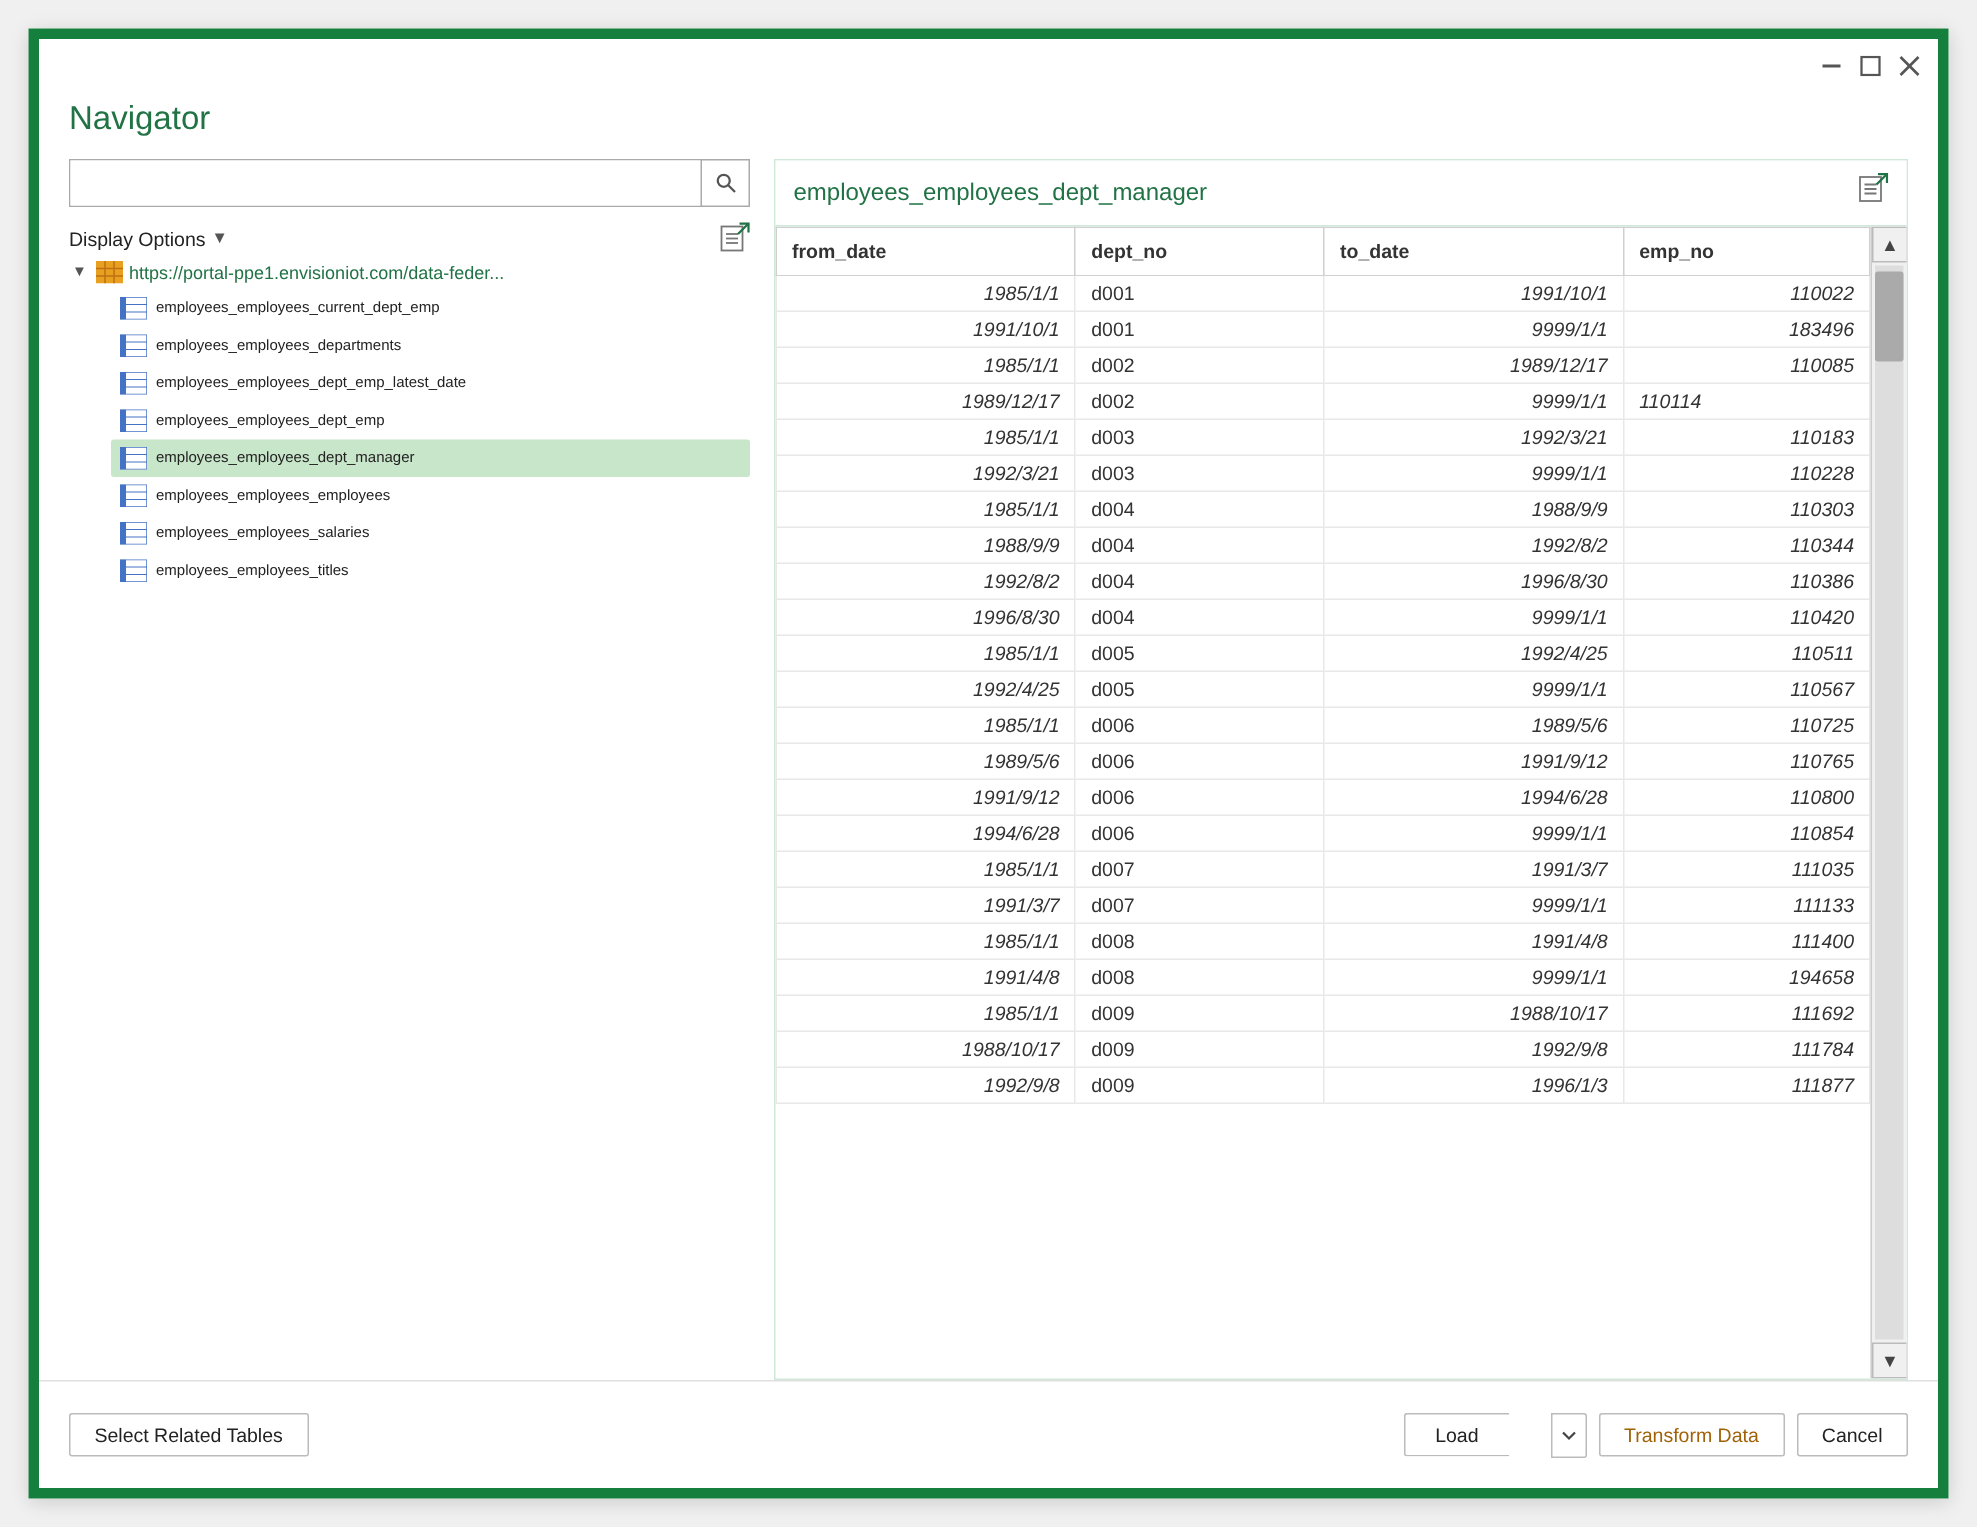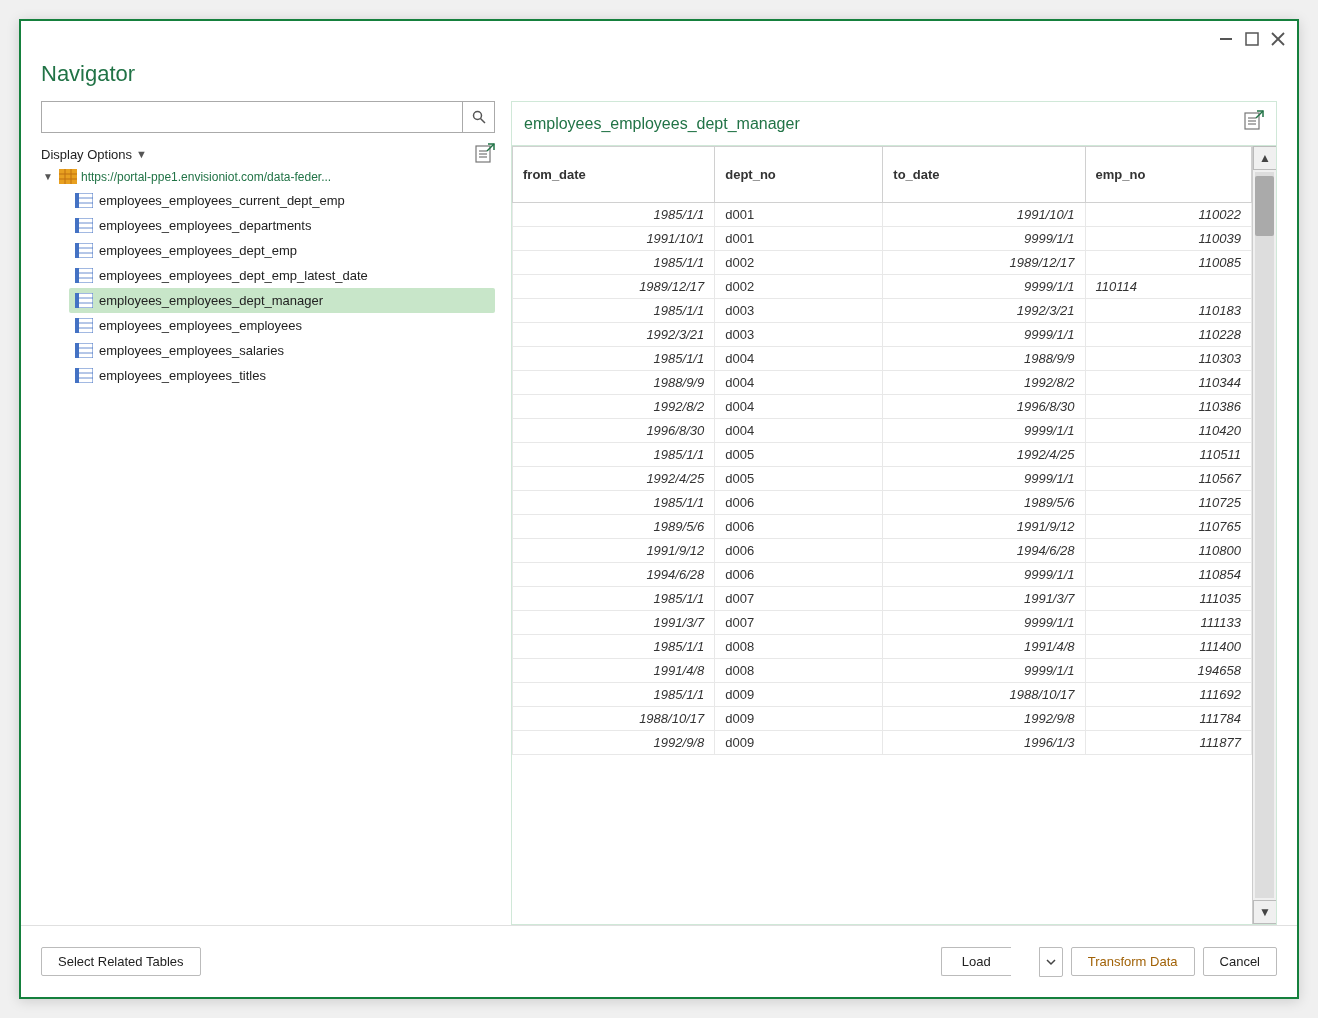--- a/index.html
+++ b/index.html
@@ -11,21 +11,21 @@
       justify-content: center;
       align-items: center;
       width: 1318px;
       height: 1018px;
       overflow: hidden;
     }
     .window {
       width: 1280px;
       height: 980px;
       background: #fff;
-      border: 2px solid #15803d;
+      border: 7px solid #15803d;
       box-shadow: 0 2px 12px rgba(0,0,0,0.15);
       display: flex;
       flex-direction: column;
       position: relative;
     }
     .titlebar {
       display: flex;
       justify-content: flex-end;
       align-items: center;
       padding: 6px 10px;
@@ -170,21 +170,21 @@
       gap: 6px;
       padding: 5px 6px;
       cursor: pointer;
       border-radius: 2px;
       color: #222;
     }
     .tree-item.selected {
       background: #c8e6c9;
     }
     .tree-item-label {
-      font-size: 13px;
+      font-size: 10px;
     }
     .parent-url {
       font-size: 12px;
       color: #217346;
     }
     
     .right-panel {
       flex: 1;
       display: flex;
       flex-direction: column;
@@ -221,21 +221,21 @@
       overflow-x: hidden;
     }
     .data-table {
       width: 100%;
       border-collapse: collapse;
       font-size: 13px;
     }
     .data-table th {
       background: #fff;
       border: 1px solid #d0d0d0;
-      padding: 20px 10px;
+      padding: 8px 10px;
       text-align: left;
       font-weight: 600;
       color: #333;
       position: sticky;
       top: 0;
       background: #fff;
     }
     .data-table td {
       border: 1px solid #e8e8e8;
       padding: 4px 10px;
@@ -449,30 +449,30 @@
       </svg>
       <span class="tree-item-label">employees_employees_departments</span>
     </li>
                   <li class="tree-item">
       <svg class="tbl-icon" viewBox="0 0 18 15">
         <rect x="0" y="0" width="18" height="15" fill="#fff" stroke="#4472c4" stroke-width="1"></rect>
         <rect x="0" y="0" width="4" height="15" fill="#4472c4"></rect>
         <line x1="0" y1="5" x2="18" y2="5" stroke="#4472c4" stroke-width="0.8"></line>
         <line x1="0" y1="10" x2="18" y2="10" stroke="#4472c4" stroke-width="0.8"></line>
       </svg>
-      <span class="tree-item-label">employees_employees_dept_emp</span>
+      <span class="tree-item-label">employees_employees_dept_emp_latest_date</span>
     </li>
                   <li class="tree-item">
       <svg class="tbl-icon" viewBox="0 0 18 15">
         <rect x="0" y="0" width="18" height="15" fill="#fff" stroke="#4472c4" stroke-width="1"></rect>
         <rect x="0" y="0" width="4" height="15" fill="#4472c4"></rect>
         <line x1="0" y1="5" x2="18" y2="5" stroke="#4472c4" stroke-width="0.8"></line>
         <line x1="0" y1="10" x2="18" y2="10" stroke="#4472c4" stroke-width="0.8"></line>
       </svg>
-      <span class="tree-item-label">employees_employees_dept_emp_latest_date</span>
+      <span class="tree-item-label">employees_employees_dept_emp</span>
     </li>
                   <li class="tree-item selected">
       <svg class="tbl-icon" viewBox="0 0 18 15">
         <rect x="0" y="0" width="18" height="15" fill="#fff" stroke="#4472c4" stroke-width="1"></rect>
         <rect x="0" y="0" width="4" height="15" fill="#4472c4"></rect>
         <line x1="0" y1="5" x2="18" y2="5" stroke="#4472c4" stroke-width="0.8"></line>
         <line x1="0" y1="10" x2="18" y2="10" stroke="#4472c4" stroke-width="0.8"></line>
       </svg>
       <span class="tree-item-label">employees_employees_dept_manager</span>
     </li>
@@ -538,21 +538,21 @@
               <tr>
                     <td style="text-align: right;">1985/1/1</td>
                     <td class="dept">d001</td>
                     <td style="text-align: right;">1991/10/1</td>
                     <td style="text-align: right;">110022</td>
                   </tr>
                   <tr>
                     <td style="text-align: right;">1991/10/1</td>
                     <td class="dept">d001</td>
                     <td style="text-align: right;">9999/1/1</td>
-                    <td style="text-align: right;">110039</td>
+                    <td style="text-align: right;">183496</td>
                   </tr>
                   <tr>
                     <td style="text-align: right;">1985/1/1</td>
                     <td class="dept">d002</td>
                     <td style="text-align: right;">1989/12/17</td>
                     <td style="text-align: right;">110085</td>
                   </tr>
                   <tr>
                     <td style="text-align: right;">1989/12/17</td>
                     <td class="dept">d002</td>

